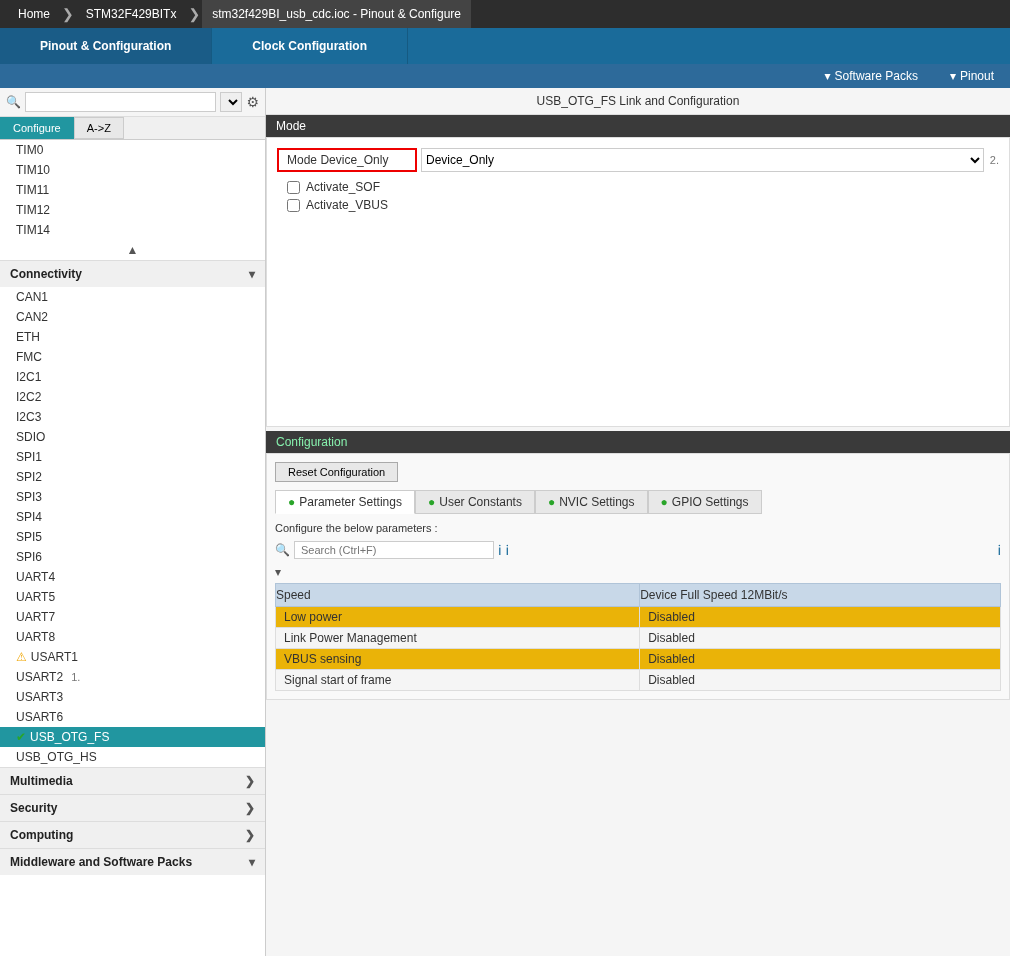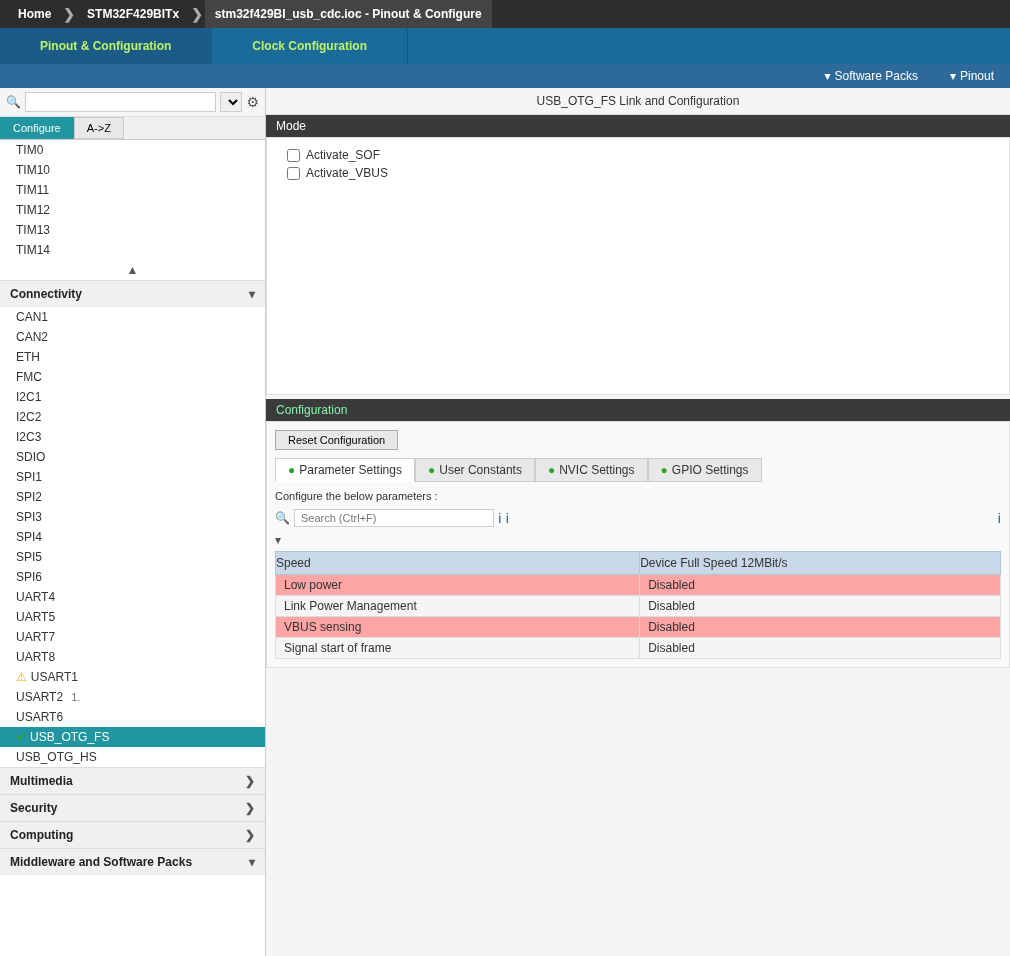--- a/index.html
+++ b/index.html
@@ -7,21 +7,20 @@
 
     
     .title-bar {
       display: flex;
       align-items: center;
       background: #2d2d2d;
       color: #fff;
       height: 28px;
       padding: 0 8px;
       gap: 0;
-      font-weight: bold;
     }
     .title-bar .crumb {
       display: flex;
       align-items: center;
       padding: 0 10px;
       height: 100%;
       font-size: 12px;
     }
     .title-bar .crumb.active {
       background: #444;
@@ -37,21 +36,21 @@
     .top-tabs {
       display: flex;
       background: #1a6b9a;
       height: 36px;
     }
     .top-tab {
       display: flex;
       align-items: center;
       justify-content: center;
       padding: 0 40px;
-      color: #bef264;
+      color: #ffffff;
       font-size: 13px;
       font-weight: bold;
       cursor: pointer;
       border-right: 1px solid #155a82;
     }
     .top-tab.active {
       background: #1a5c87;
     }
 
     
@@ -350,21 +349,21 @@
       background: #c8d8e8;
       padding: 4px 0;
       text-align: left;
       border: 1px solid #b0c4d8;
       font-weight: normal;
       color: #333;
     }
     .params-table td {
       padding: 3px 8px;
       border: 1px solid #ddd;
-      background: #fca5a5;
+      background: #eab308;
       color: #333;
     }
     .params-table tr:nth-child(even) td {
       background: #f5f5f5;
     }
   </style>
 </head>
 <body>
 
 <div class="title-bar">
@@ -410,21 +409,20 @@
       <div class="sidebar-tab active">Configure</div>
       <div class="sidebar-tab">A-&gt;Z</div>
     </div>
 
     <div class="sidebar-items">
 
       <div class="sidebar-list-item">TIM0</div>
       <div class="sidebar-list-item">TIM10</div>
       <div class="sidebar-list-item">TIM11</div>
       <div class="sidebar-list-item">TIM12</div>
-      <div class="sidebar-list-item">TIM13</div>
       <div class="sidebar-list-item">TIM14</div>
 
       <div class="scroll-up-btn">▲</div>
 
       <div class="sidebar-category">
         <span>Connectivity</span>
         <span class="expand-icon">▾</span>
       </div>
 
       <div class="sidebar-list-item">CAN1</div>
@@ -445,20 +443,21 @@
       <div class="sidebar-list-item">UART5</div>
       <div class="sidebar-list-item">UART7</div>
       <div class="sidebar-list-item">UART8</div>
       <div class="sidebar-list-item">
         <span class="warning-icon">⚠</span>
         USART1
       </div>
       <div class="sidebar-list-item">USART2
         <span class="step-label">1.</span>
       </div>
+      <div class="sidebar-list-item">USART3</div>
       <div class="sidebar-list-item">USART6</div>
       <div class="sidebar-list-item selected">
         <span class="check-icon">✔</span>
         USB_OTG_FS
       </div>
       <div class="sidebar-list-item">USB_OTG_HS</div>
 
       <div class="sidebar-category">
         <span>Multimedia</span>
         <span class="expand-icon">❯</span>
@@ -479,20 +478,30 @@
     </div>
   </div>
 
   <div class="content-area">
 
     <div class="usb-title">USB_OTG_FS Link and Configuration</div>
 
     <div>
       <div class="section-header">Mode</div>
       <div class="section-body">
+        <div class="mode-row">
+          <div class="mode-label-box">
+            <span>Mode</span>
+            <span> </span><span>Device_Only</span>
+          </div>
+          <select class="mode-dropdown">
+            <option>Device_Only</option>
+          </select>
+          <span class="step-2-label">2.</span>
+        </div>
         <div class="checkbox-row">
           <input type="checkbox" style="">
           <label>Activate_SOF</label>
         </div>
         <div class="checkbox-row">
           <input type="checkbox" style="">
           <label>Activate_VBUS</label>
         </div>
         <div class="mode-section-spacer"></div>
       </div>

